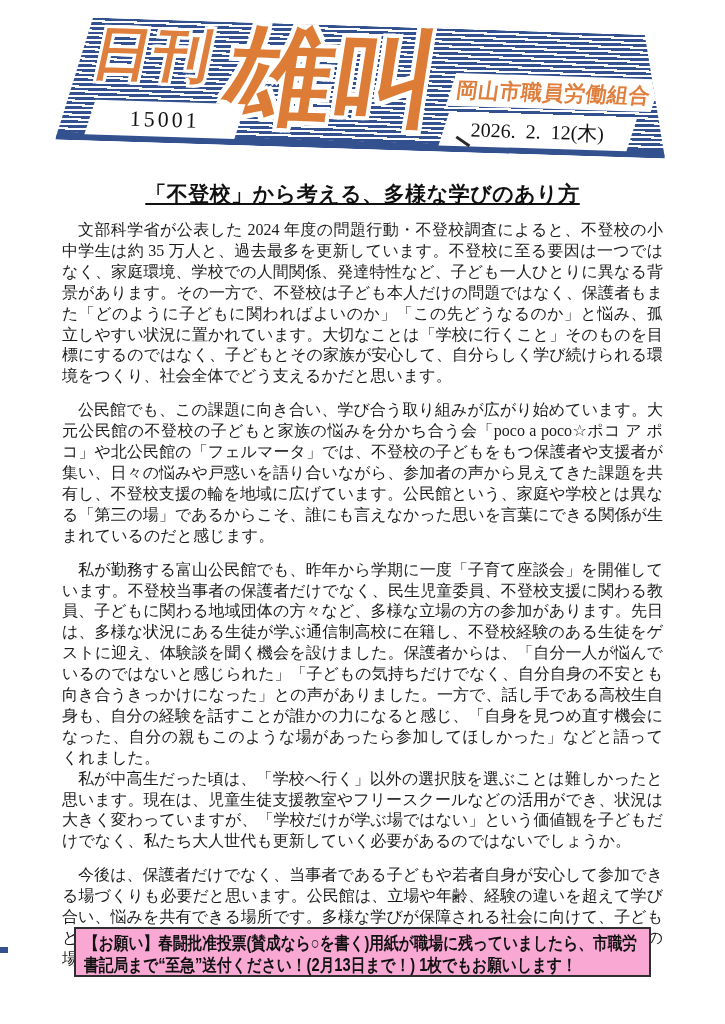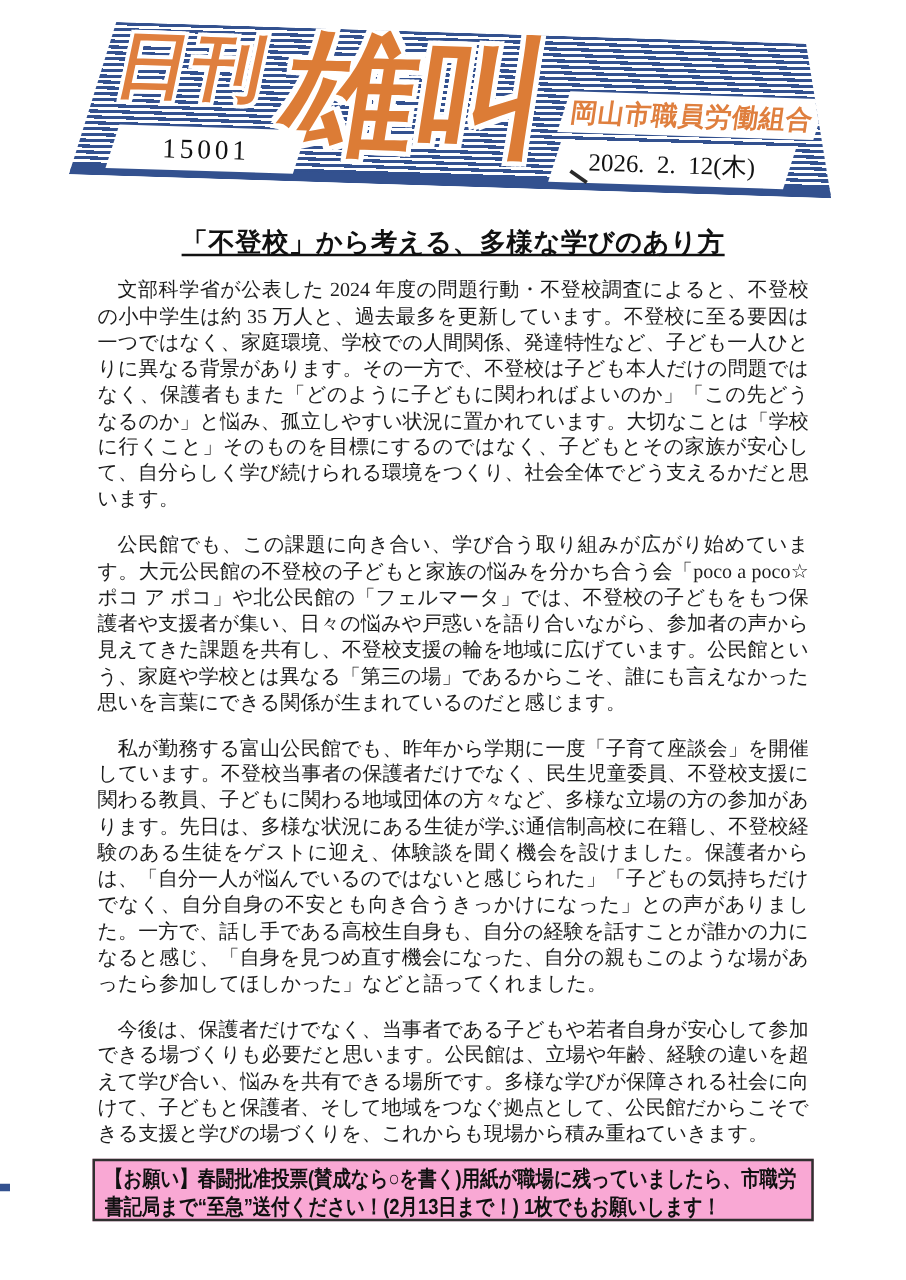--- a/index.html
+++ b/index.html
@@ -55,21 +55,21 @@
   .tick-mark{position:absolute;left:455px;top:140px;width:16px;height:2.5px;background:#2a2a2a;transform:rotate(35deg);}
   .edge-mark{position:absolute;left:0;top:947px;width:8px;height:6px;background:#33518f;}
 
   
   .article{position:absolute;left:62px;top:181px;width:601px;}
   .article-title{
     margin:0 0 13px 0;text-align:center;font-weight:bold;font-size:21px;
     line-height:26px;letter-spacing:0.5px;color:#111;text-decoration:underline;
   }
   .para{
-    margin:16px;font-size:16px;line-height:20.9px;text-align:justify;
+    margin:0;font-size:16px;line-height:20.9px;text-align:justify;
     text-indent:1em;color:#1c1c1c;
   }
   .gap{margin-top:13px;}
 
   
   .notice{
     position:absolute;left:74px;top:927px;width:577px;height:50px;box-sizing:border-box;
     border:2px solid #2f2f2f;padding:4px 8px;overflow:hidden;background:#f9a8d4;
   }
   .notice-inner{
@@ -99,20 +99,21 @@
   </div>
 
   <div class="tick-mark"></div>
   <div class="edge-mark"></div>
 
   <div class="article">
     <h1 class="article-title">「不登校」から考える、多様な学びのあり方</h1>
     <p class="para">文部科学省が公表した 2024 年度の問題行動・不登校調査によると、不登校の小中学生は約 35 万人と、過去最多を更新しています。不登校に至る要因は一つではなく、家庭環境、学校での人間関係、発達特性など、子ども一人ひとりに異なる背景があります。その一方で、不登校は子ども本人だけの問題ではなく、保護者もまた「どのように子どもに関わればよいのか」「この先どうなるのか」と悩み、孤立しやすい状況に置かれています。大切なことは「学校に行くこと」そのものを目標にするのではなく、子どもとその家族が安心して、自分らしく学び続けられる環境をつくり、社会全体でどう支えるかだと思います。</p>
     <p class="para gap">公民館でも、この課題に向き合い、学び合う取り組みが広がり始めています。大元公民館の不登校の子どもと家族の悩みを分かち合う会「poco a poco☆ポコ ア ポコ」や北公民館の「フェルマータ」では、不登校の子どもをもつ保護者や支援者が集い、日々の悩みや戸惑いを語り合いながら、参加者の声から見えてきた課題を共有し、不登校支援の輪を地域に広げています。公民館という、家庭や学校とは異なる「第三の場」であるからこそ、誰にも言えなかった思いを言葉にできる関係が生まれているのだと感じます。</p>
     <p class="para gap">私が勤務する富山公民館でも、昨年から学期に一度「子育て座談会」を開催しています。不登校当事者の保護者だけでなく、民生児童委員、不登校支援に関わる教員、子どもに関わる地域団体の方々など、多様な立場の方の参加があります。先日は、多様な状況にある生徒が学ぶ通信制高校に在籍し、不登校経験のある生徒をゲストに迎え、体験談を聞く機会を設けました。保護者からは、「自分一人が悩んでいるのではないと感じられた」「子どもの気持ちだけでなく、自分自身の不安とも向き合うきっかけになった」との声がありました。一方で、話し手である高校生自身も、自分の経験を話すことが誰かの力になると感じ、「自身を見つめ直す機会になった、自分の親もこのような場があったら参加してほしかった」などと語ってくれました。</p>
+    <p class="para">私が中高生だった頃は、「学校へ行く」以外の選択肢を選ぶことは難しかったと思います。現在は、児童生徒支援教室やフリースクールなどの活用ができ、状況は大きく変わっていますが、「学校だけが学ぶ場ではない」という価値観を子どもだけでなく、私たち大人世代も更新していく必要があるのではないでしょうか。</p>
     <p class="para gap">今後は、保護者だけでなく、当事者である子どもや若者自身が安心して参加できる場づくりも必要だと思います。公民館は、立場や年齢、経験の違いを超えて学び合い、悩みを共有できる場所です。多様な学びが保障される社会に向けて、子どもと保護者、そして地域をつなぐ拠点として、公民館だからこそできる支援と学びの場づくりを、これからも現場から積み重ねていきます。</p>
   </div>
 
   <div class="notice">
     <div class="notice-inner">【お願い】春闘批准投票(賛成なら○を書く)用紙が職場に残っていましたら、市職労書記局まで“至急”送付ください！(2月13日まで！) 1枚でもお願いします！</div>
   </div>
 
 </div>
 
 </body></html>

